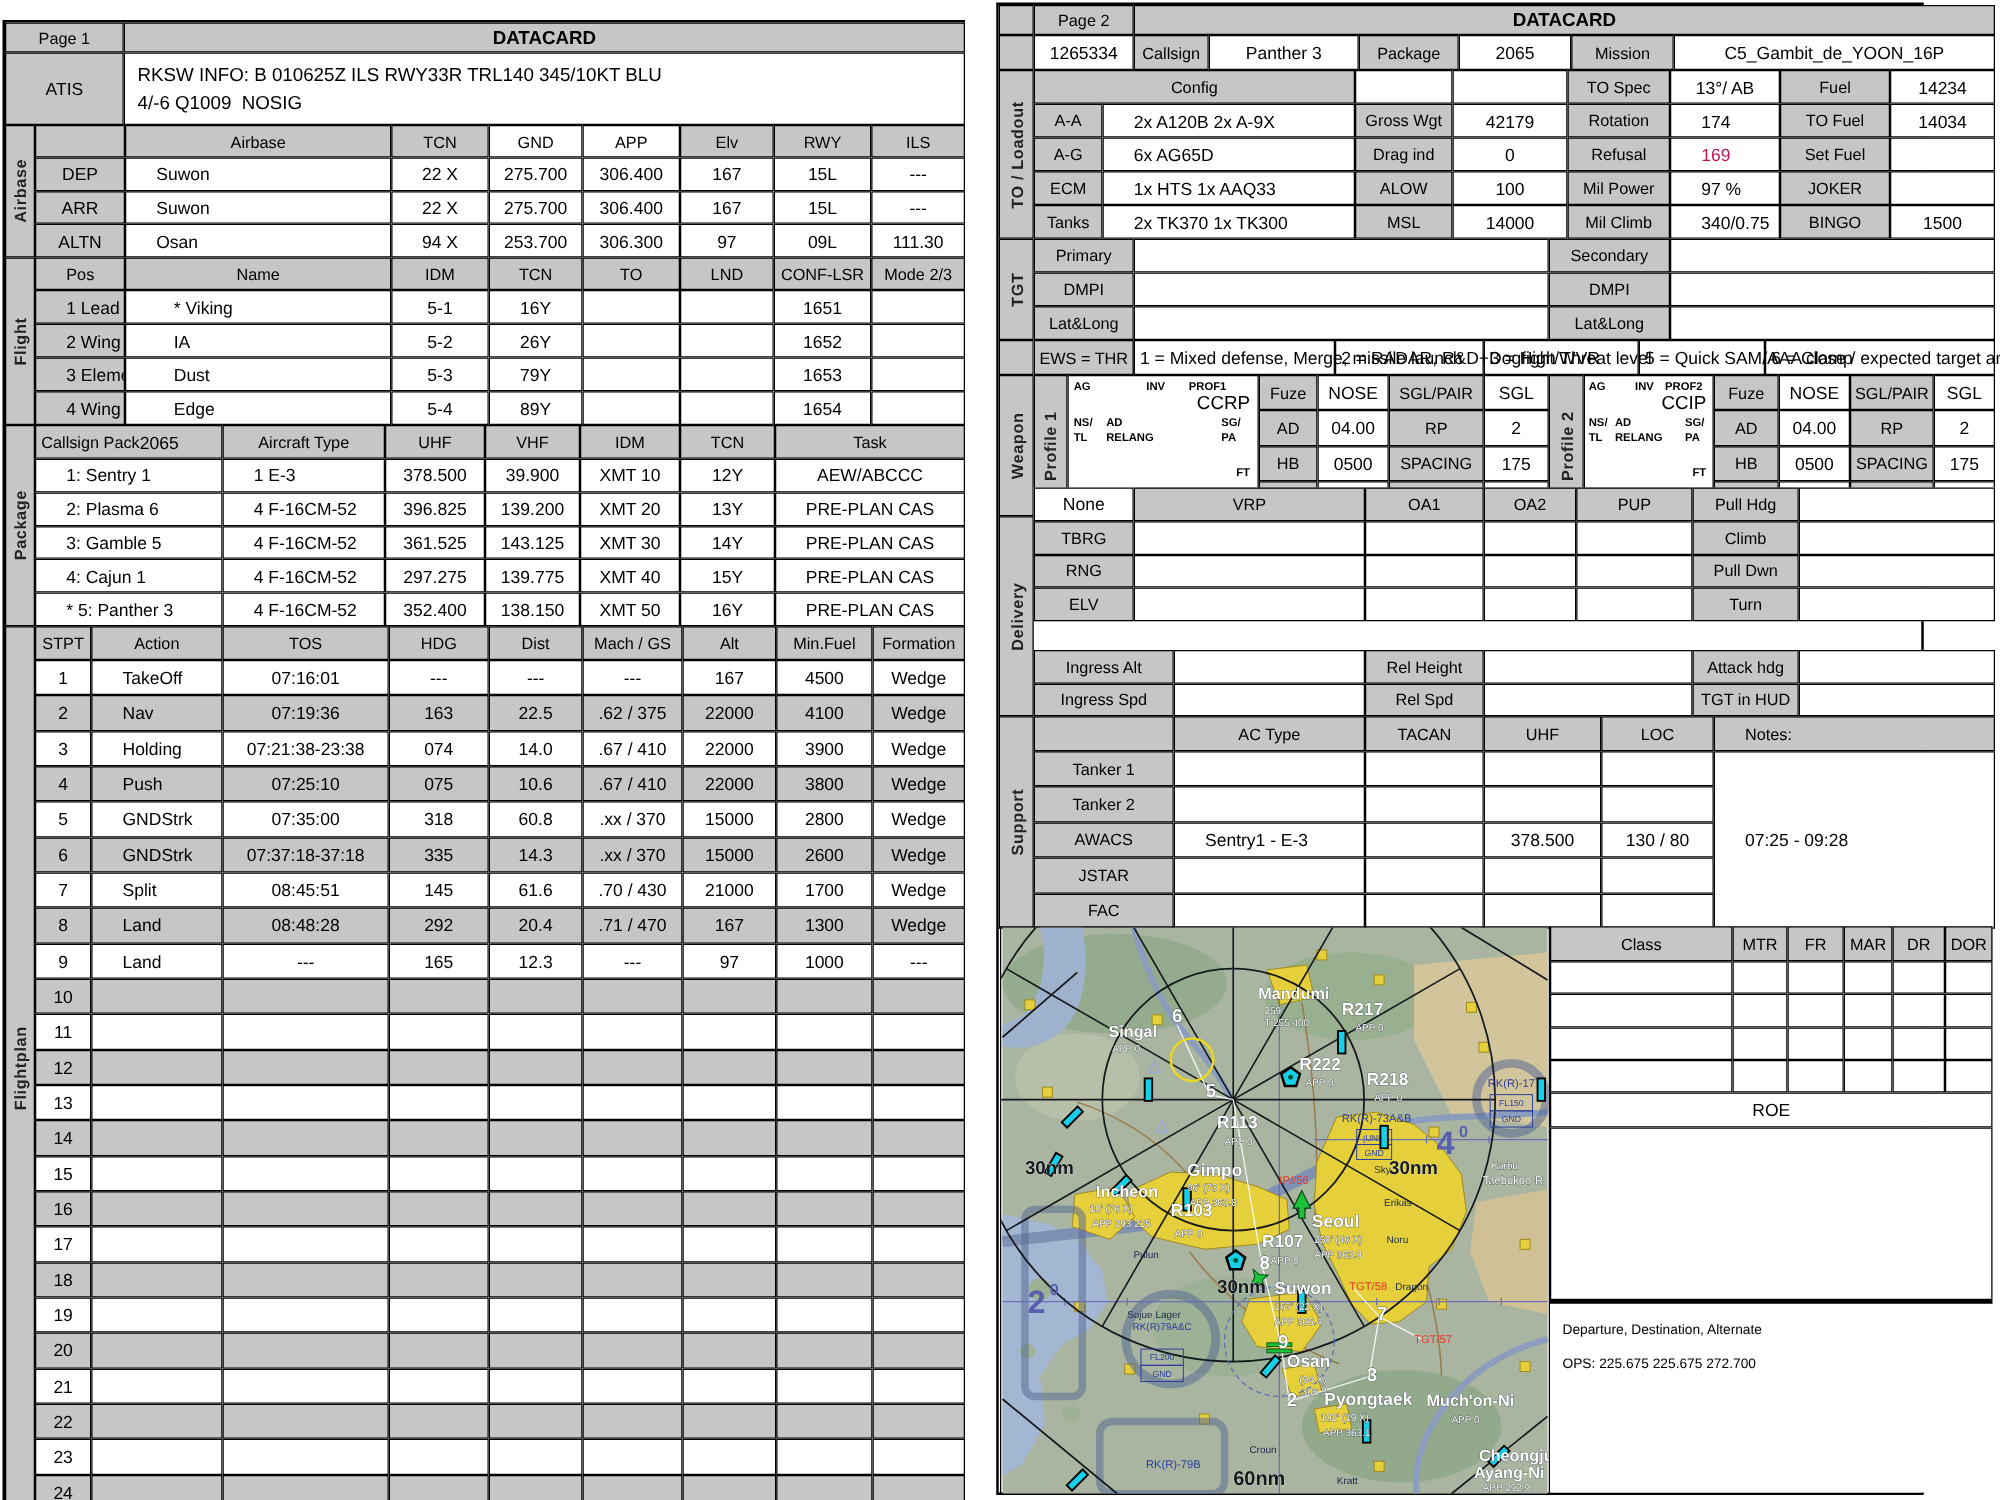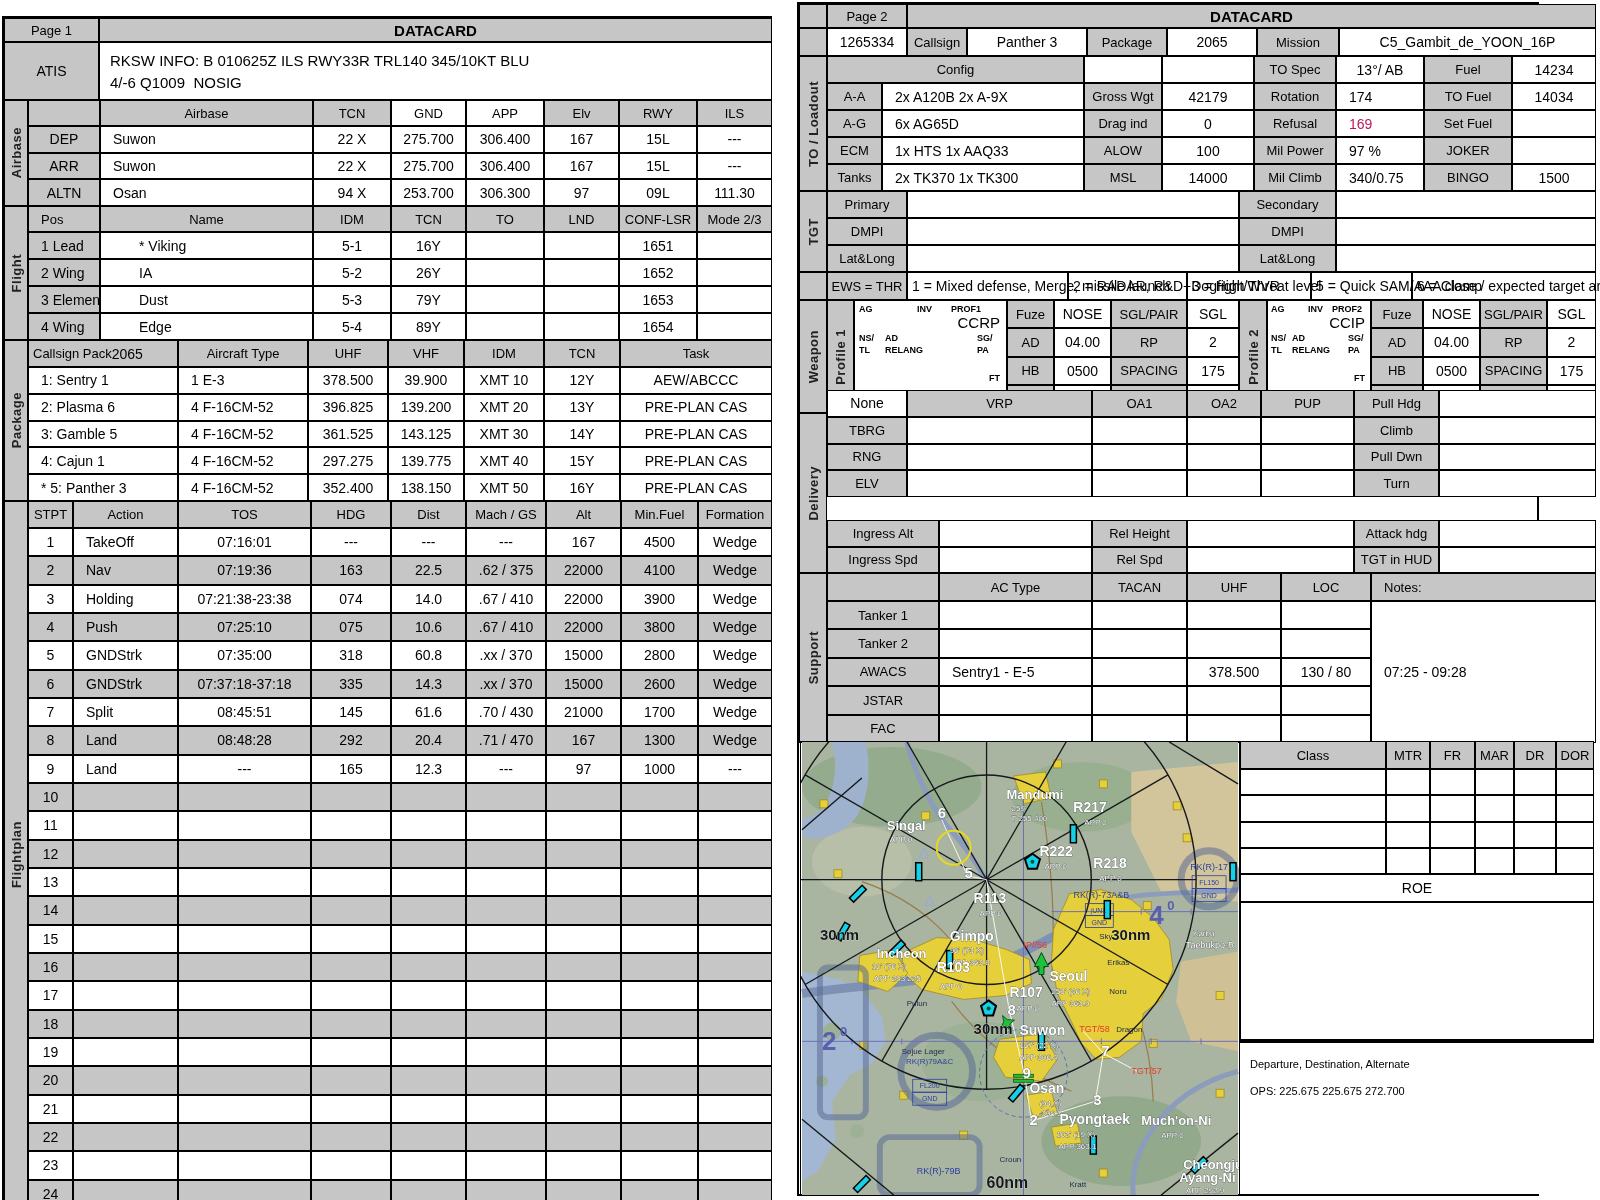--- a/index.html
+++ b/index.html
@@ -6,21 +6,21 @@
   body{width:1600px;height:1200px;position:relative;background:#fff;
        font-family:"Liberation Sans",sans-serif;color:#000}
   .card{position:absolute;background:#fff;border:2px solid #000;box-sizing:border-box}
   .sec{position:absolute;display:grid;box-sizing:border-box}
   .c{box-sizing:border-box;border:1px solid #000;background:#fff;display:flex;align-items:center;
      justify-content:center;font-size:14px;white-space:pre;overflow:hidden;min-width:0;min-height:0}
   .g{background:#c6c6c6}
   .z{background:#c6c6c6}
   .hd{font-size:13px}
   .t{font-weight:bold;font-size:15px}
-  .l{justify-content:flex-start;padding-left:12px}
+  .l{justify-content:flex-start;padding-left:24px}
   .L{justify-content:flex-start;padding-left:38px}
   .red{color:#be185d}
   .nv{overflow:visible;white-space:nowrap;justify-content:flex-start;padding-left:4px;background:transparent}
   .strip{position:absolute;background:#c6c6c6;border:1px solid #000;box-sizing:border-box;
          display:flex;align-items:center;justify-content:center}
   .strip span{writing-mode:vertical-rl;transform:rotate(180deg);font-weight:bold;font-size:13px;
               color:#222;letter-spacing:.5px}
   .atisbox{flex-direction:column;align-items:flex-start;justify-content:center;gap:5px;
            padding-left:10px;font-size:15px}
   .pbox{position:relative;background:#fff;border:1px solid #000;box-sizing:border-box;font-size:9px;font-weight:bold}
@@ -648,21 +648,21 @@
     <div class="c"></div>
       <div class="c"></div>
       <div class="c"></div>
       <div class="c"></div>
     <div class="c g hd">Tanker 2</div>
     <div class="c"></div>
       <div class="c"></div>
       <div class="c"></div>
       <div class="c"></div>
     <div class="c g hd">AWACS</div>
-    <div class="c l">Sentry1 - E-5</div>
+    <div class="c l">Sentry1 - E-3</div>
     <div class="c"></div>
     <div class="c">378.500</div>
     <div class="c">130 / 80</div>
     <div class="c g hd">JSTAR</div>
     <div class="c"></div>
       <div class="c"></div>
       <div class="c"></div>
       <div class="c"></div>
     <div class="c g hd">FAC</div>
     <div class="c"></div>

